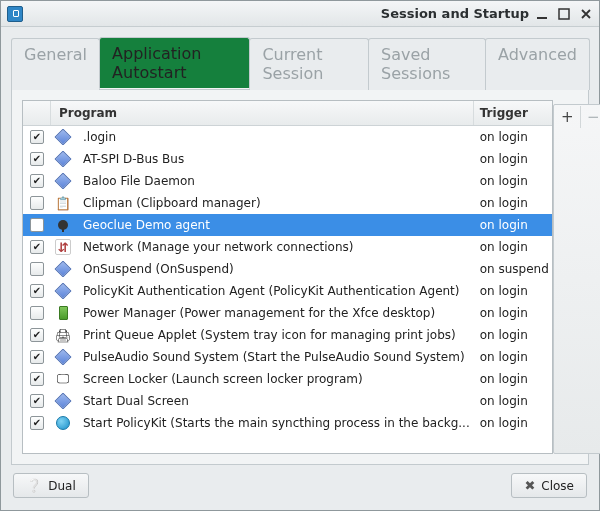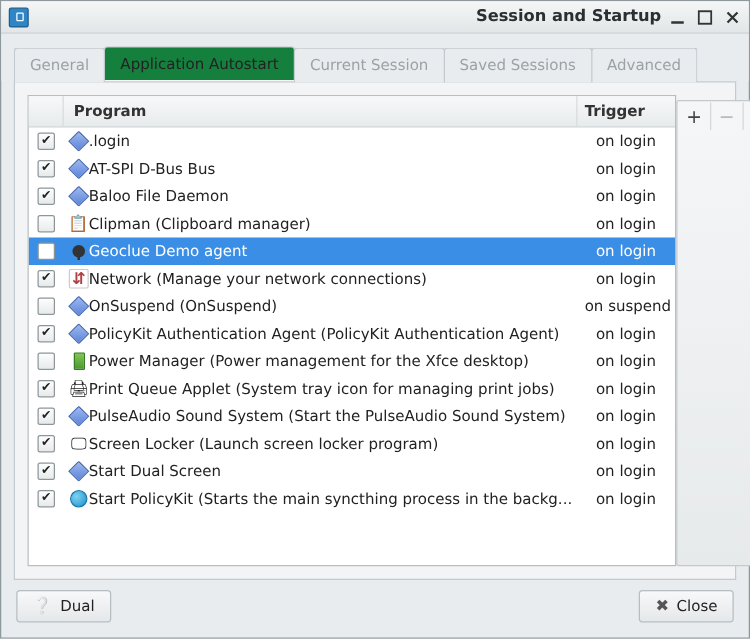--- a/index.html
+++ b/index.html
@@ -67,21 +67,21 @@
   .tab {
     padding: 6px 12px;
     border: 1px solid #c3cace;
     border-bottom: none;
     background: #e9ecee;
     color: #9aa2a6;
     margin-right: -1px;
     border-top-left-radius: 3px;
     border-top-right-radius: 3px;
     cursor: pointer;
-    font-size: 12px;
+    font-size: 16px;
     position:relative;
     top:1px;
   }
   .tab.active {
     background: #15803d;
     color: #222;
     z-index: 2;
     top:0;
     border-bottom: 1px solid #f2f4f5;
   }
@@ -127,29 +127,29 @@
     height: 22px;
     border-bottom: 0px solid transparent;
     padding: 0;
     font-size: 12px;
     white-space: nowrap;
   }
   .row .cell-check {
     width: 28px; display:flex; align-items:center; justify-content:center;
   }
   .row .cell-prog {
-    flex:1; display:flex; align-items:center; gap:0;
+    flex:1; display:flex; align-items:center; gap:12px;
     padding: 0 4px;
     overflow:hidden; text-overflow:ellipsis;
   }
   .row .cell-prog .label{
     overflow:hidden; text-overflow:ellipsis;
   }
   .row .cell-trig {
-    width: 78px; padding: 0 6px; text-align: center;
+    width: 78px; padding: 0 6px;
   }
   .row.selected {
     background: #3b8ee6;
     color: #fff;
   }
 
   .chk {
     width: 14px; height: 14px;
     border: 1px solid #8d9599;
     border-radius: 2px;

